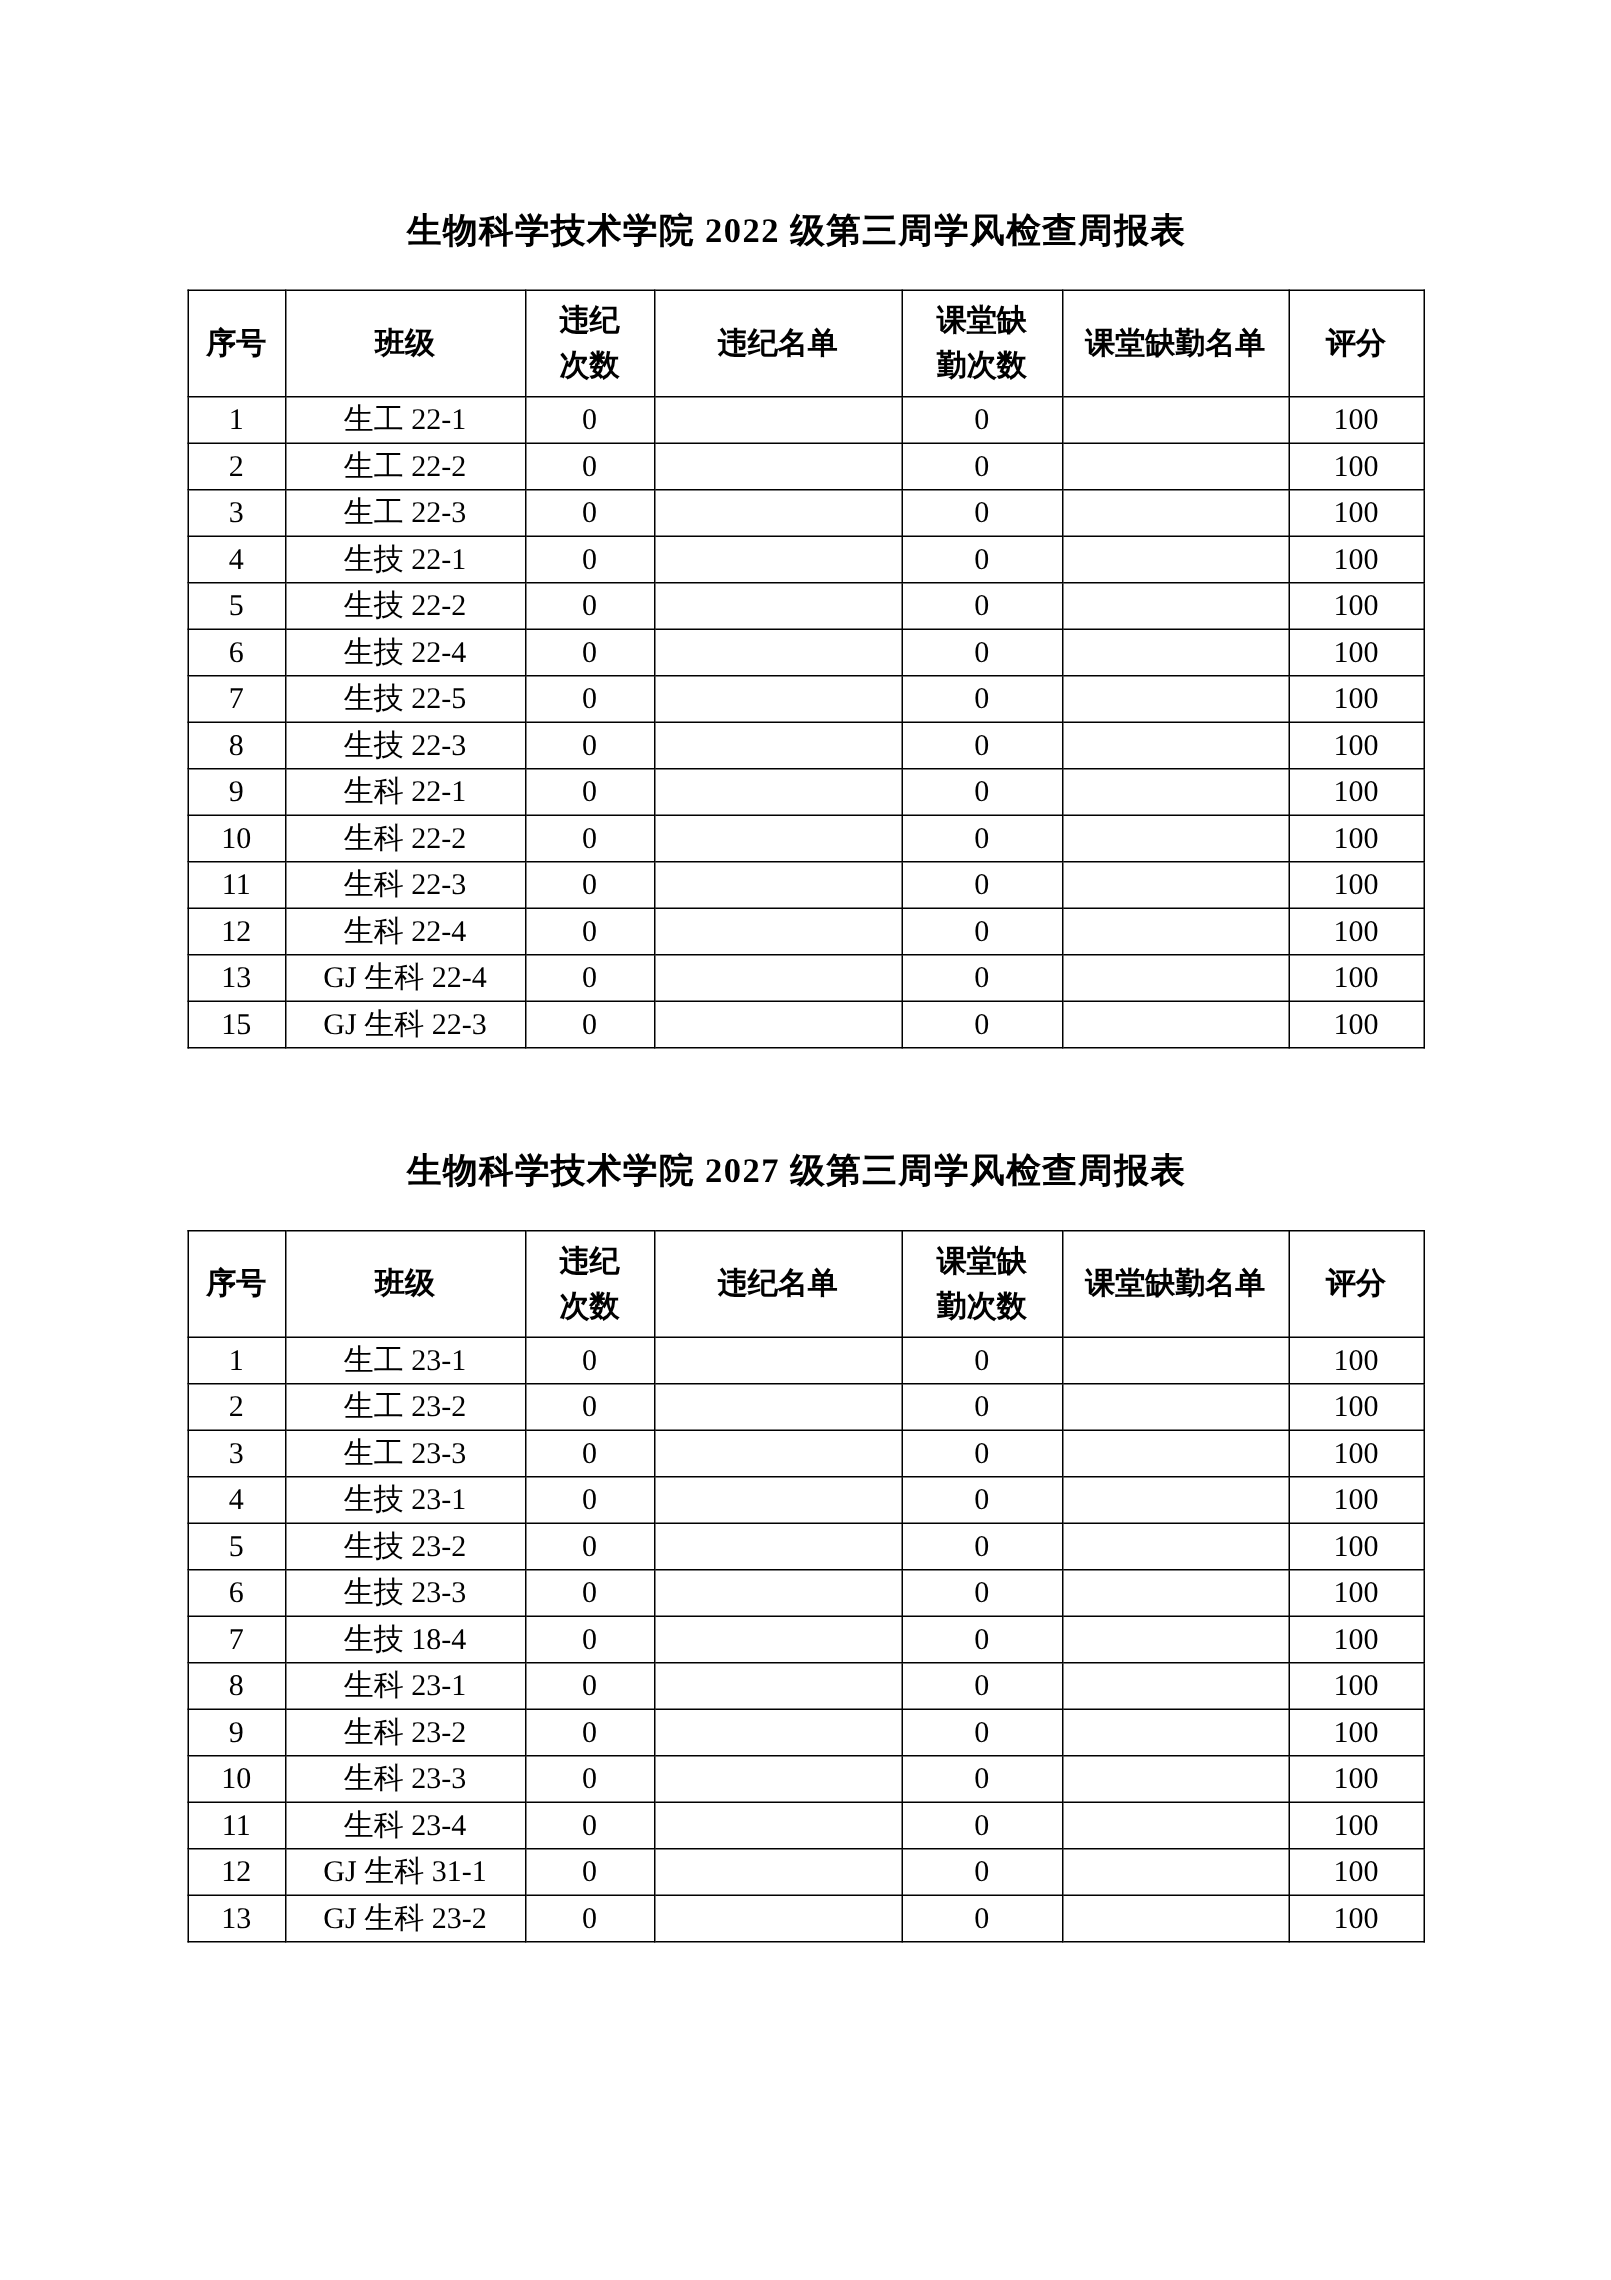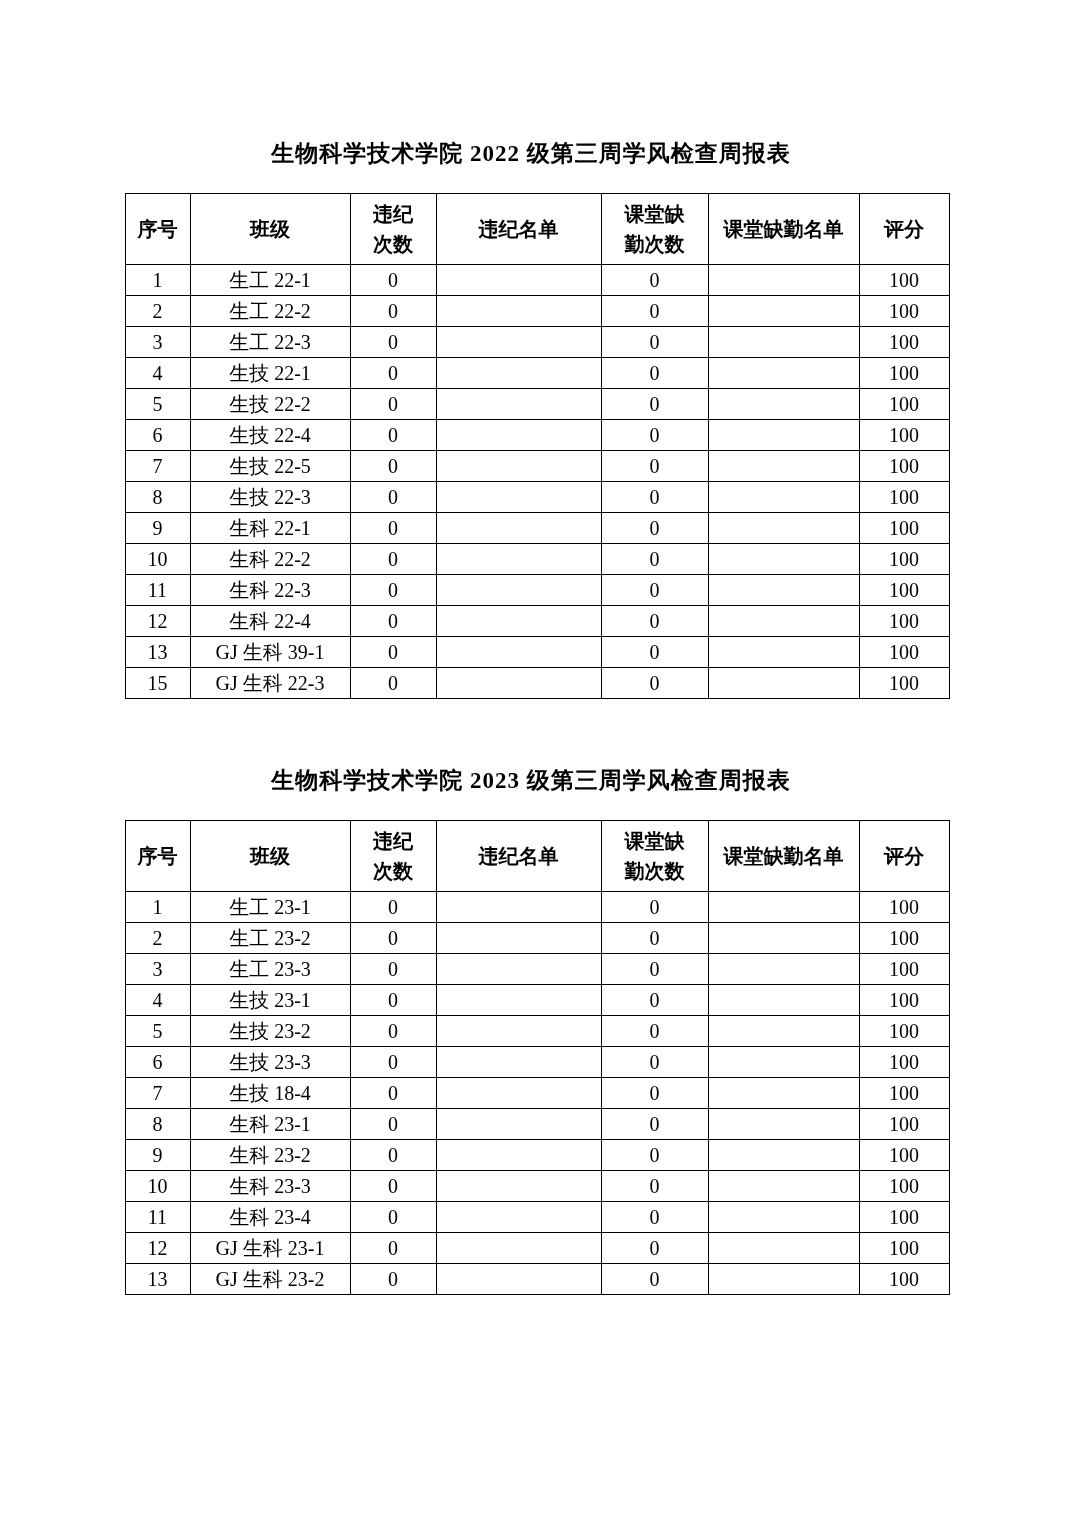--- a/index.html
+++ b/index.html
@@ -196,42 +196,42 @@
             <td>12</td>
             <td>生科 22-4</td>
             <td>0</td>
             <td></td>
             <td>0</td>
             <td></td>
             <td>100</td>
           </tr>
           <tr>
             <td>13</td>
-            <td>GJ 生科 39-1</td>
+            <td>GJ 生科 22-4</td>
             <td>0</td>
             <td></td>
             <td>0</td>
             <td></td>
             <td>100</td>
           </tr>
           <tr>
             <td>15</td>
             <td>GJ 生科 22-3</td>
             <td>0</td>
             <td></td>
             <td>0</td>
             <td></td>
             <td>100</td>
           </tr>
         </tbody>
     </table>
   </section>
 
   <section class="section-2023">
-    <h1 class="report-title">生物科学技术学院 2023 级第三周学风检查周报表</h1>
+    <h1 class="report-title">生物科学技术学院 2027 级第三周学风检查周报表</h1>
     <table class="report-table">
       <colgroup>
         <col class="c-index">
           <col class="c-class">
           <col class="c-vcount">
           <col class="c-vlist">
         <col class="c-acount">
           <col class="c-alist">
           <col class="c-score">
       </colgroup>
@@ -343,21 +343,21 @@
             <td>11</td>
             <td>生科 23-4</td>
             <td>0</td>
             <td></td>
             <td>0</td>
             <td></td>
             <td>100</td>
           </tr>
           <tr>
             <td>12</td>
-            <td>GJ 生科 23-1</td>
+            <td>GJ 生科 31-1</td>
             <td>0</td>
             <td></td>
             <td>0</td>
             <td></td>
             <td>100</td>
           </tr>
           <tr>
             <td>13</td>
             <td>GJ 生科 23-2</td>
             <td>0</td>

